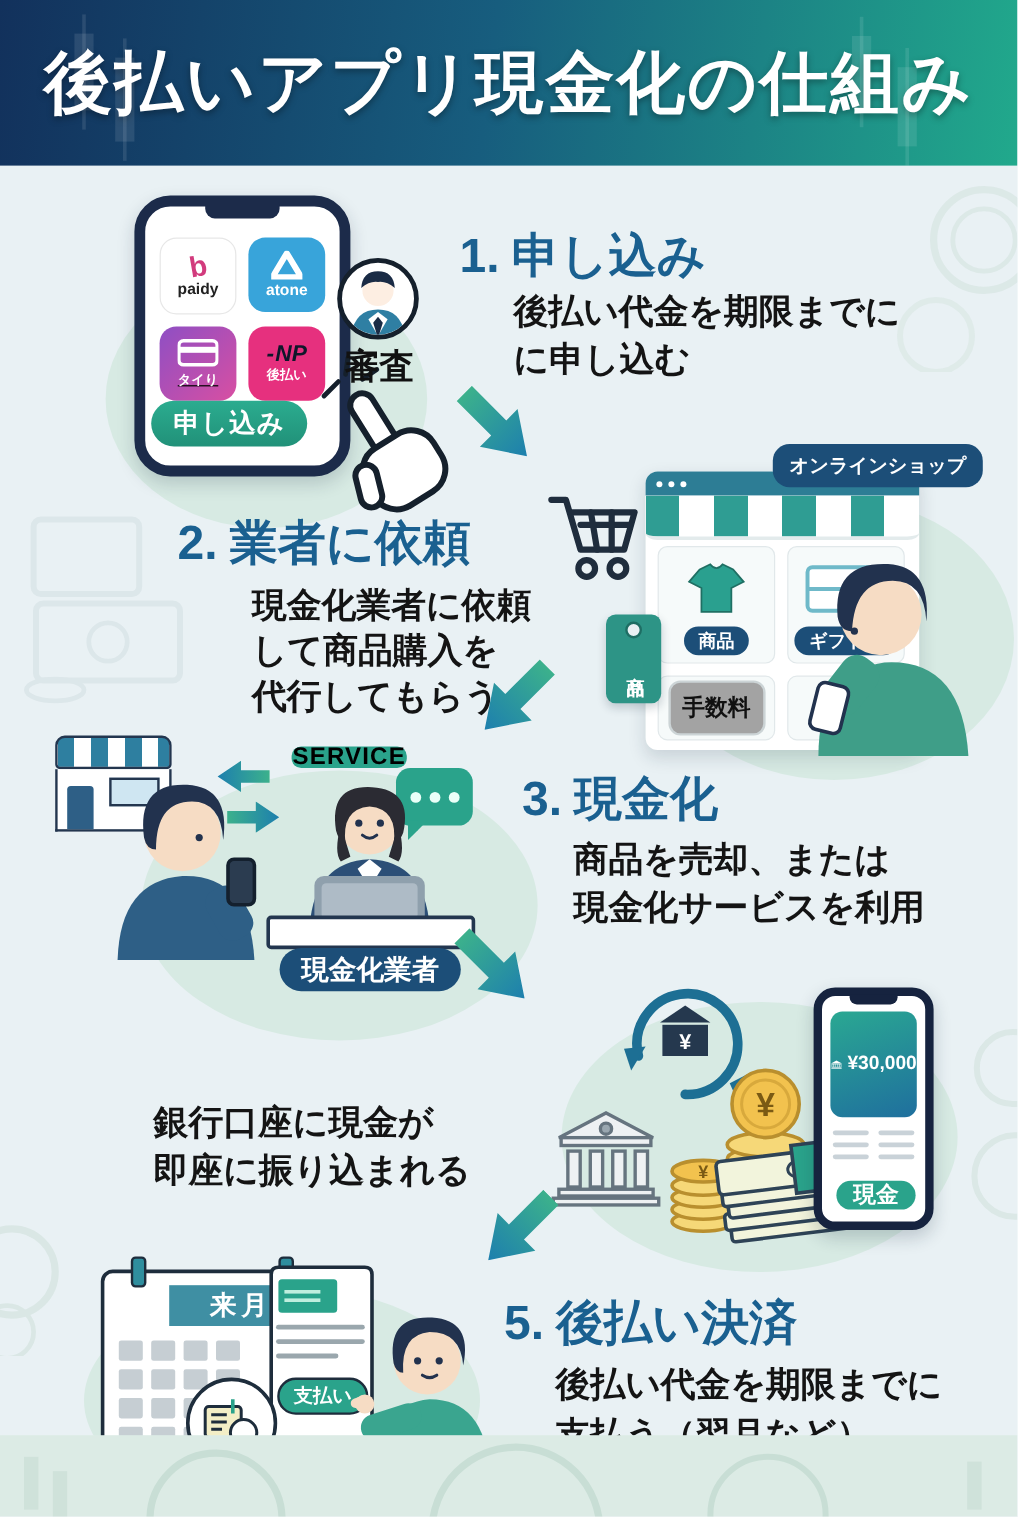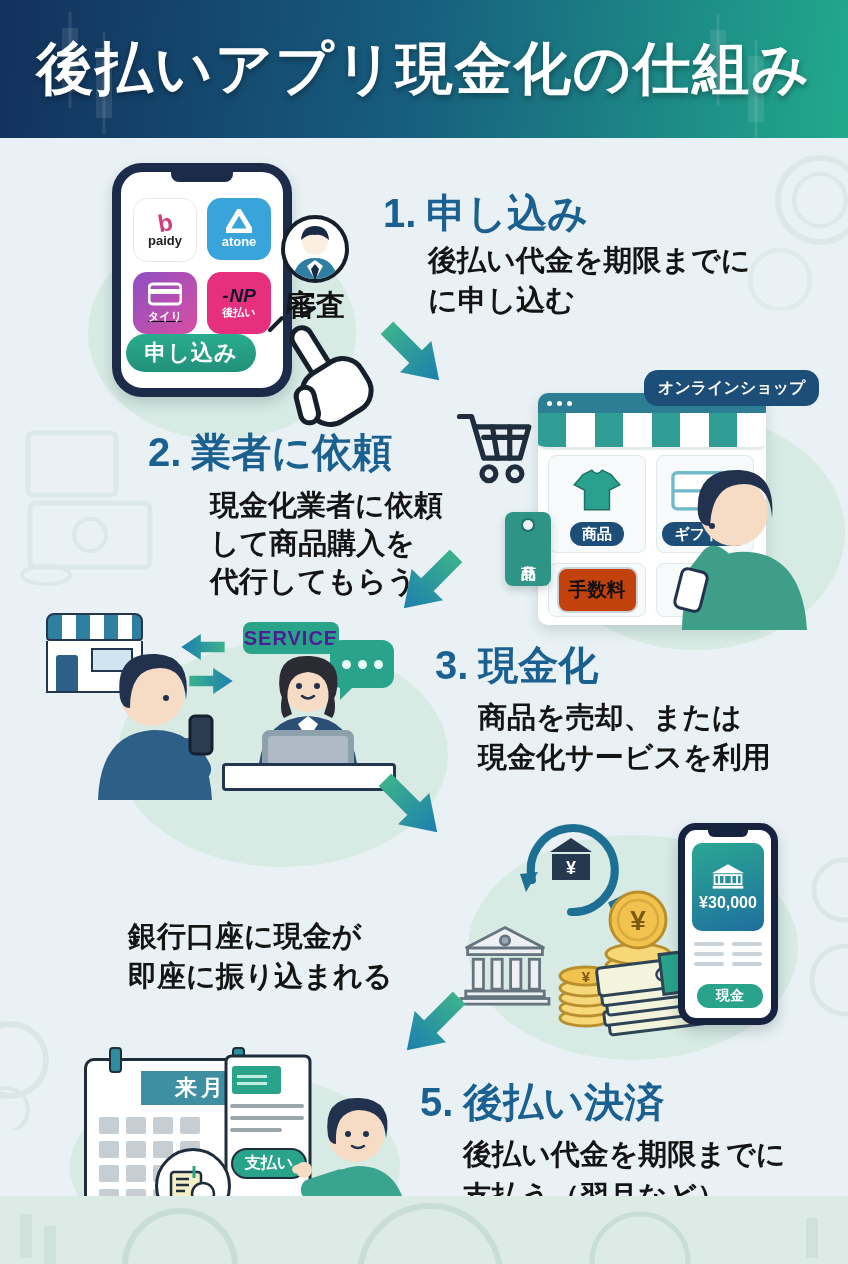--- a/index.html
+++ b/index.html
@@ -50,53 +50,53 @@
   .shop-topbar{height:20px;background:#2d7d95;border-radius:10px 10px 0 0;display:flex;align-items:center;padding-left:9px;gap:5px;}
   .shop-topbar i{width:5px;height:5px;border-radius:50%;background:#fff;display:block;}
   .awning{height:34px;background:repeating-linear-gradient(90deg,#2f9d93 0 28px,#ffffff 28px 57px);
     border-bottom:3px solid #e3ebec;border-radius:0 0 10px 10px/0 0 6px 6px;}
   .shop-grid{position:absolute;left:10px;top:62px;width:208px;display:grid;grid-template-columns:98px 98px;grid-gap:10px;}
   .shop-card{background:#f6fafa;border:1px solid #e1e8ea;border-radius:8px;position:relative;
     display:flex;flex-direction:column;align-items:center;justify-content:flex-start;}
   .shop-card.tall{height:96px;}
   .shop-card.short{height:52px;justify-content:center;}
   .shop-pill{height:24px;padding:0 12px;font-size:15px;position:absolute;bottom:6px;}
-  .fee-bubble{background:#c2410c;border:2px solid #ccd4d6;border-radius:10px;height:34px;padding:4px 10px;
+  .fee-bubble{background:#a3a3a3;border:2px solid #ccd4d6;border-radius:10px;height:34px;padding:4px 10px;
     display:flex;align-items:center;justify-content:center;color:#111;font-size:19px;font-weight:800;}
   .ghost-shirt{width:52px;height:30px;background:#dde6e8;border-radius:6px;transform:rotate(-12deg);}
   .tag{position:absolute;left:505px;top:512px;width:46px;height:74px;background:#2d9486;border-radius:8px;
     display:flex;align-items:center;justify-content:center;box-shadow:0 4px 8px rgba(20,40,60,.2);}
   .tag:before{content:"";position:absolute;top:6px;left:50%;transform:translateX(-50%);width:10px;height:10px;
     border-radius:50%;background:#e9f1f4;border:2px solid #1e6e64;}
   .tag-text{writing-mode:vertical-rl;color:#fff;font-size:15px;font-weight:800;letter-spacing:2px;margin-top:10px;}
   
   .store3{position:absolute;left:46px;top:613px;width:97px;height:83px;}
   .store3 .aw{height:24px;background:repeating-linear-gradient(90deg,#2e7fa0 0 14px,#ffffff 14px 28px);
     border:2px solid #23364f;border-radius:8px 8px 4px 4px;}
   .store3 .bd{height:50px;background:#fff;border:2px solid #23364f;border-top:none;position:relative;}
   .store3 .door{position:absolute;left:8px;bottom:0;width:22px;height:36px;background:#2e5f86;border-radius:3px 3px 0 0;}
   .store3 .win{position:absolute;right:8px;top:7px;width:38px;height:20px;background:#cfe6f2;border:2px solid #23364f;}
-  .service-badge{position:absolute;left:243px;top:622px;width:96px;height:32px;background:#2aa38b;color:#4c1d95;
+  .service-badge{position:absolute;left:243px;top:622px;width:96px;height:18px;background:#2aa38b;color:#000000;
     border-radius:8px;display:flex;align-items:center;justify-content:center;font-size:20px;font-weight:800;letter-spacing:1px;}
   .bubble{position:absolute;left:330px;top:640px;width:64px;height:48px;background:#2aa38b;border-radius:12px;
     display:flex;align-items:center;justify-content:center;gap:7px;}
   .bubble:after{content:"";position:absolute;left:10px;bottom:-12px;border:8px solid transparent;border-top-color:#2aa38b;border-left-color:#2aa38b;}
   .bubble i{width:9px;height:9px;border-radius:50%;background:#eafff8;display:block;}
   .desk{position:absolute;left:222px;top:763px;width:168px;height:22px;background:#fff;border:3px solid #23364f;border-radius:4px;}
   .agent-pill{position:absolute;left:233px;top:790px;height:36px;padding:0 18px;font-size:23px;border-radius:18px;}
   
   .phone4{position:absolute;left:678px;top:823px;width:86px;height:188px;background:#fff;border:7px solid #16233f;
     border-radius:18px;box-shadow:0 6px 14px rgba(20,40,60,.2);}
   .phone4 .notch{position:absolute;left:50%;top:-1px;transform:translateX(-50%);width:40px;height:8px;background:#16233f;border-radius:0 0 6px 6px;}
   .bank-card{position:absolute;left:7px;top:13px;width:72px;height:88px;border-radius:10px;
-    background:linear-gradient(160deg,#2aa892,#1f6f9e);display:flex;flex-direction:column;align-items:center;justify-content:center;gap:4px;}
+    background:linear-gradient(160deg,#2aa892,#1f6f9e);display:flex;flex-direction:row;align-items:center;justify-content:center;gap:4px;}
   .bank-amount{color:#fff;font-size:16px;font-weight:800;}
   .p4-lines{position:absolute;left:9px;top:112px;width:68px;display:grid;grid-template-columns:30px 30px;grid-gap:6px 8px;}
   .p4-lines i{height:4px;background:#c9d2d8;border-radius:2px;display:block;}
-  .cash-pill{position:absolute;left:12px;bottom:10px;width:66px;height:24px;font-size:14px;}
+  .cash-pill{position:absolute;left:12px;bottom:10px;width:66px;height:24px;font-size:19px;}
   
   .calendar{position:absolute;left:84px;top:1058px;width:132px;height:152px;background:#fff;border:3px solid #1e2d3c;border-radius:10px;padding-left:48px;}
   .calendar .ring{position:absolute;top:-14px;width:9px;height:22px;background:#2f8e9e;border:2px solid #1e2d3c;border-radius:4px;}
   .cal-head{margin:10px 6px 0 6px;height:34px;background:#3f8fa3;display:flex;align-items:center;justify-content:center;
     color:#fff;font-size:22px;font-weight:800;letter-spacing:4px;}
   .cal-grid{position:absolute;left:12px;top:56px;width:108px;display:grid;grid-template-columns:repeat(4,20px);grid-gap:7px;}
   .cal-grid i{width:20px;height:17px;background:#c6ced3;display:block;border-radius:2px;}
   .receipt{position:absolute;left:218px;top:1052px;width:100px;height:170px;}
   .receipt-teal{position:absolute;left:14px;top:14px;width:44px;height:28px;background:#2aa38b;border-radius:3px;
     display:flex;flex-direction:column;justify-content:center;gap:4px;padding-left:5px;}
@@ -335,20 +335,21 @@
     <path d="M30,120 Q34,66 80,64 Q126,66 130,120 Z" fill="#2c4f77"></path>
     <polygon points="80,64 70,72 80,88 90,72" fill="#fff"></polygon>
     <circle cx="71" cy="34" r="3" fill="#22324e"></circle>
       <circle cx="89" cy="34" r="3" fill="#22324e"></circle>
     <path d="M74,44 q6,5 12,0" stroke="#22324e" stroke-width="2.5" fill="none" stroke-linecap="round"></path>
     <rect x="34" y="78" width="92" height="42" rx="8" fill="#8fa0ad"></rect>
     <rect x="40" y="84" width="80" height="30" rx="4" fill="#aebbc6"></rect>
   </svg>
 
   <div class="desk"></div>
+  <div class="pill-navy agent-pill">現金化業者</div>
 
   <div class="step-heading" style="left:435px;top:638px;">
     <span class="num">3.</span><span>現金化</span>
   </div>
   <div class="step-desc" style="left:478px;top:697px;">
     <div>商品を売却、または</div>
     <div>現金化サービスを利用</div>
   </div>
 
   <svg class="arrow" style="left:374px;top:782px;transform:rotate(45deg)" width="74" height="48" viewBox="0 0 100 60">

